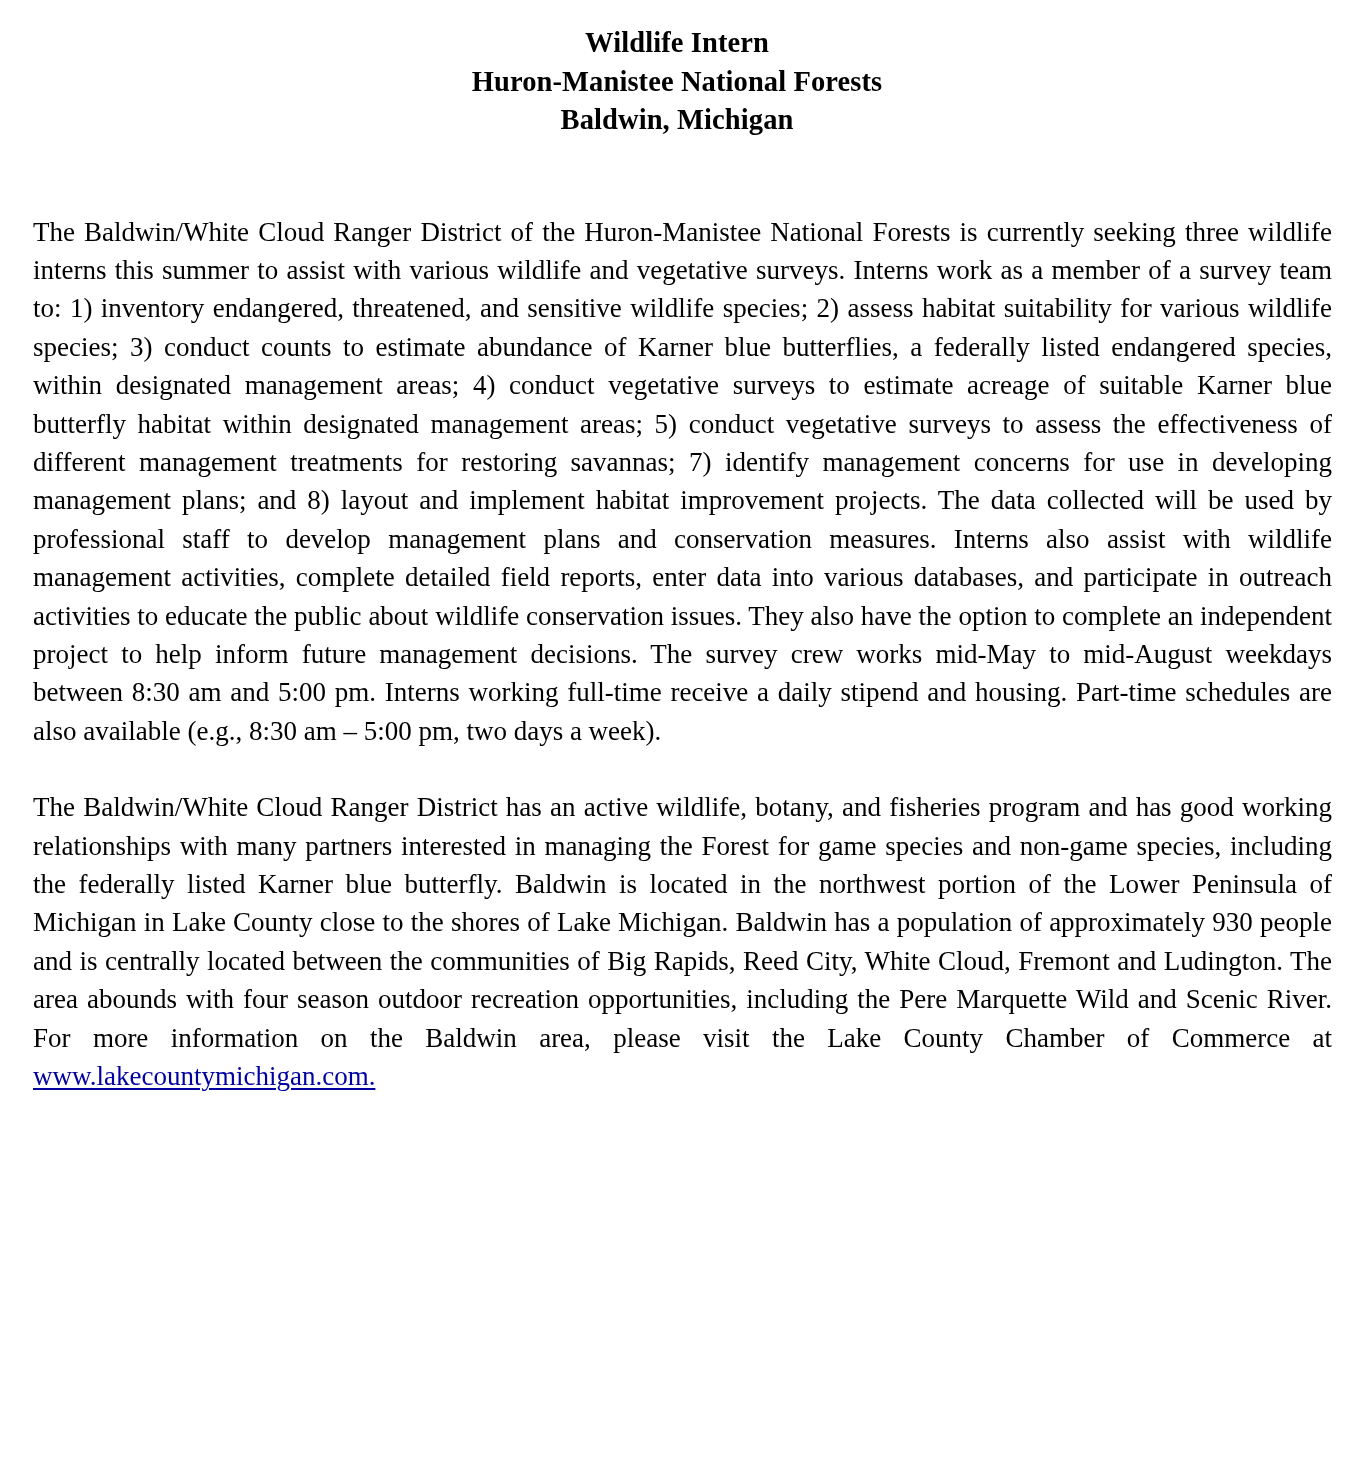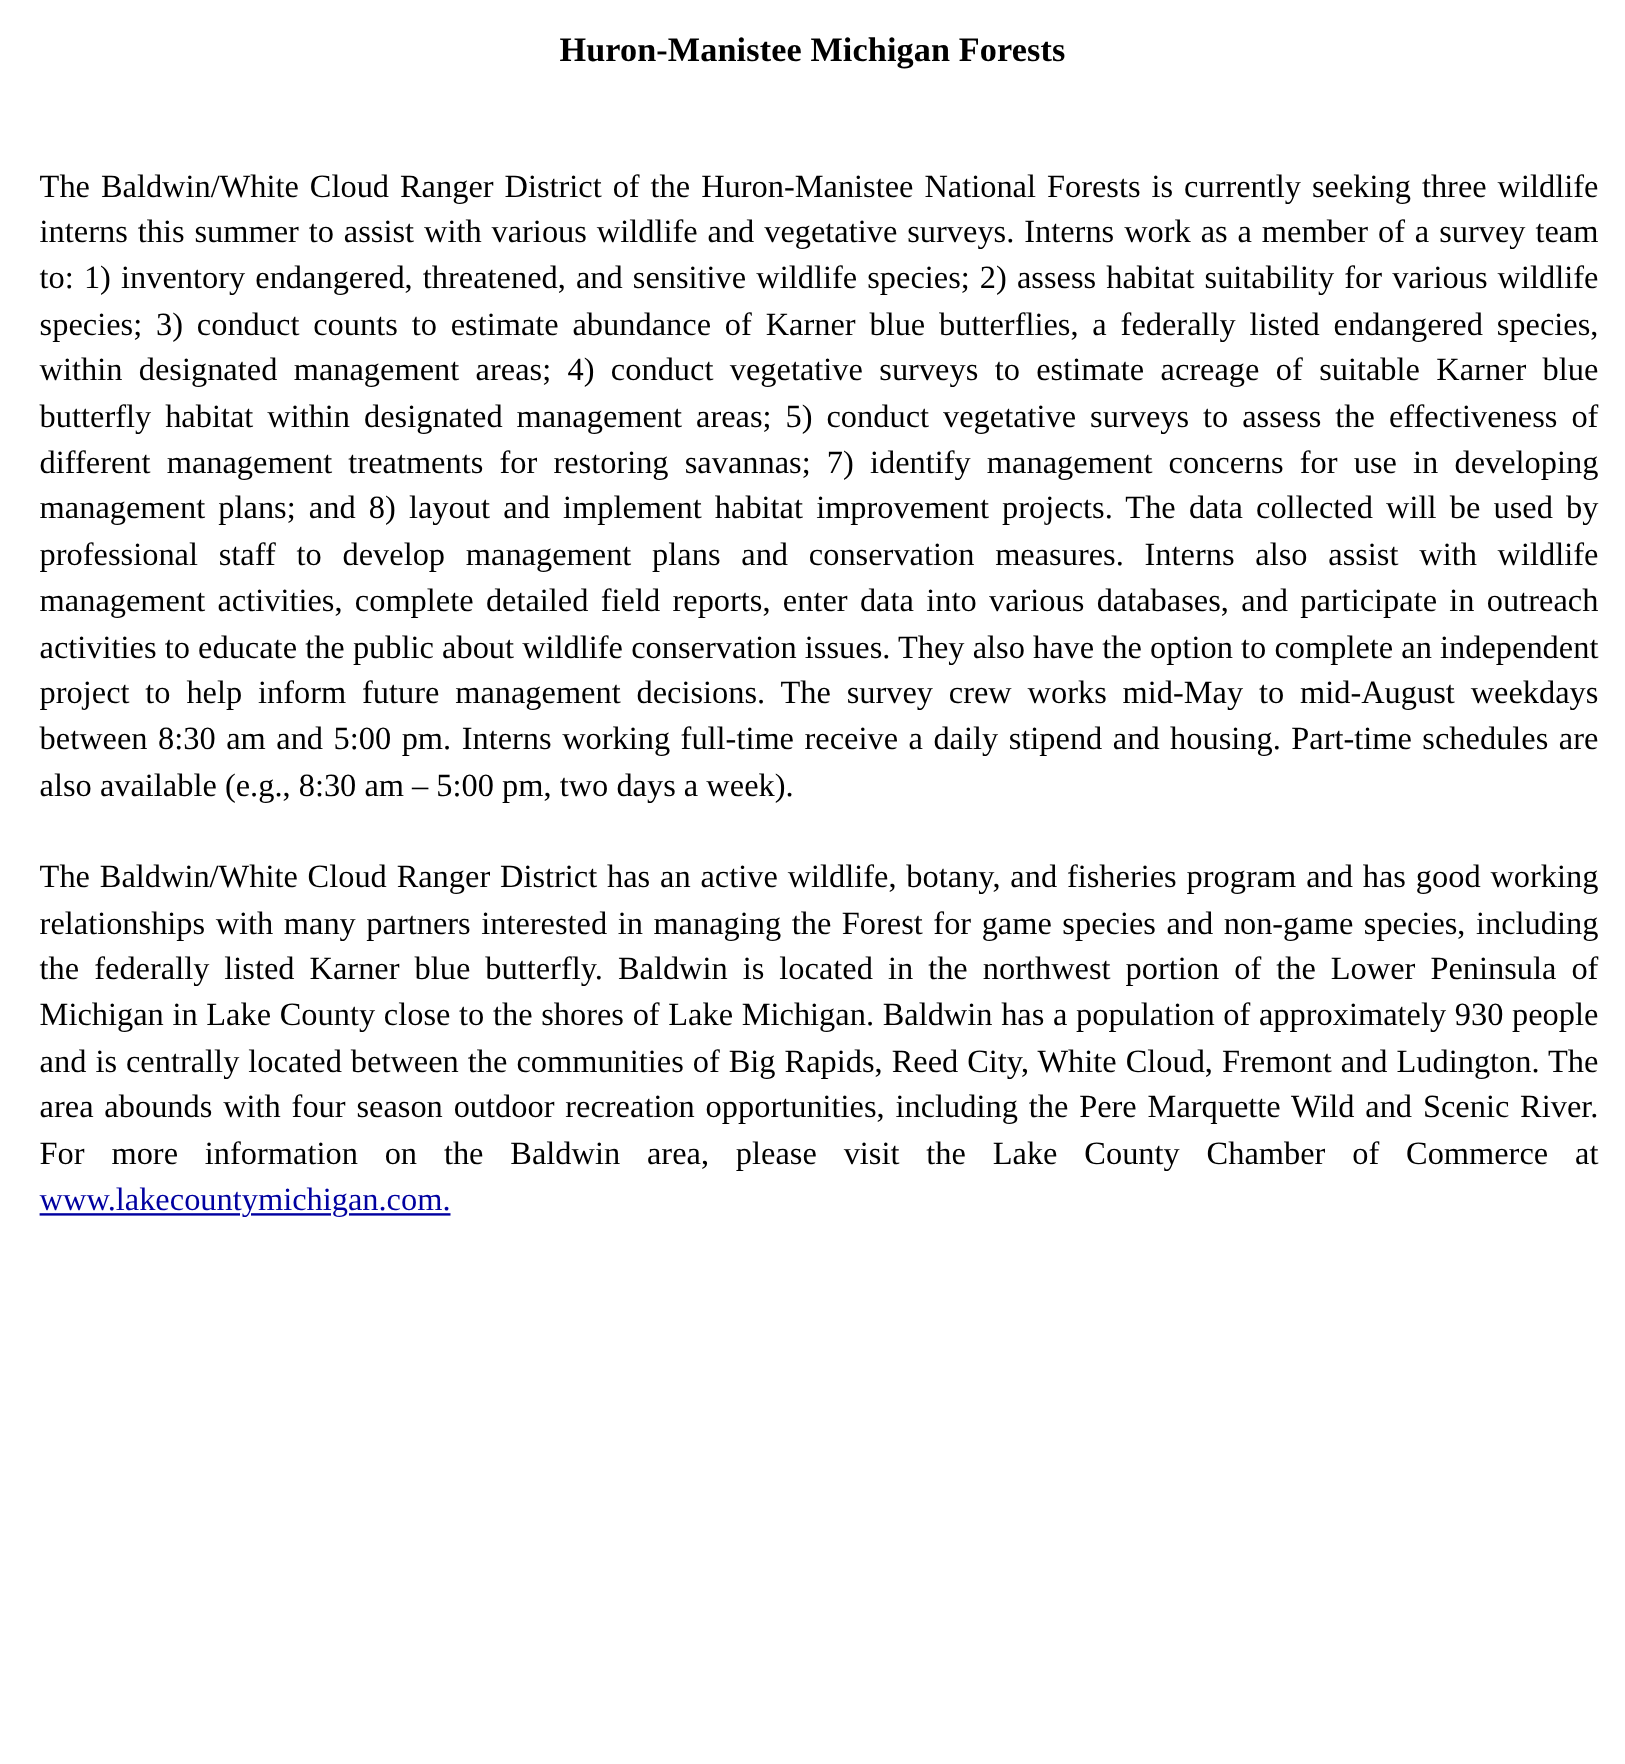--- a/index.html
+++ b/index.html
@@ -71,21 +71,23 @@
     color: #000000;
     text-decoration: none;
   }
 </style>
 </head>
 <body>
 
 <div id="page">
 
   <div class="heading-block">
-    <div class="heading-line">Huron-Manistee Michigan Forests</div>
+    <div class="heading-line">Wildlife Intern</div>
+    <div class="heading-line">Huron-Manistee National Forests</div>
+    <div class="heading-line">Baldwin, Michigan</div>
   </div>
 
   <div class="gap-before-body"></div>
 
   <div class="body-area">
 
     <p class="para">The Baldwin/White Cloud Ranger District of the Huron-Manistee National Forests is currently seeking three wildlife interns this summer to assist with various wildlife and vegetative surveys.  Interns work as a member of a survey team to: 1) inventory endangered, threatened, and sensitive wildlife species; 2) assess habitat suitability for various wildlife species; 3) conduct counts to estimate abundance of Karner blue butterflies, a federally listed endangered species, within designated management areas; 4) conduct vegetative surveys to estimate acreage of suitable Karner blue butterfly habitat within designated management areas; 5) conduct vegetative surveys to assess the effectiveness of different management treatments for restoring savannas; 7) identify management concerns for use in developing management plans; and 8) layout and implement habitat improvement projects.  The data collected will be used by professional staff to develop management plans and conservation measures.  Interns also assist with wildlife management activities, complete detailed field reports, enter data into various databases, and participate in outreach activities to educate the public about wildlife conservation issues.  They also have the option to complete an independent project to help inform future management decisions.   The survey crew works mid-May to mid-August weekdays between 8:30 am and 5:00 pm.  Interns working full-time receive a daily stipend and housing.  Part-time schedules are also available (e.g., 8:30 am – 5:00 pm, two days a week).</p>
 
     <div class="para-gap"></div>
 

